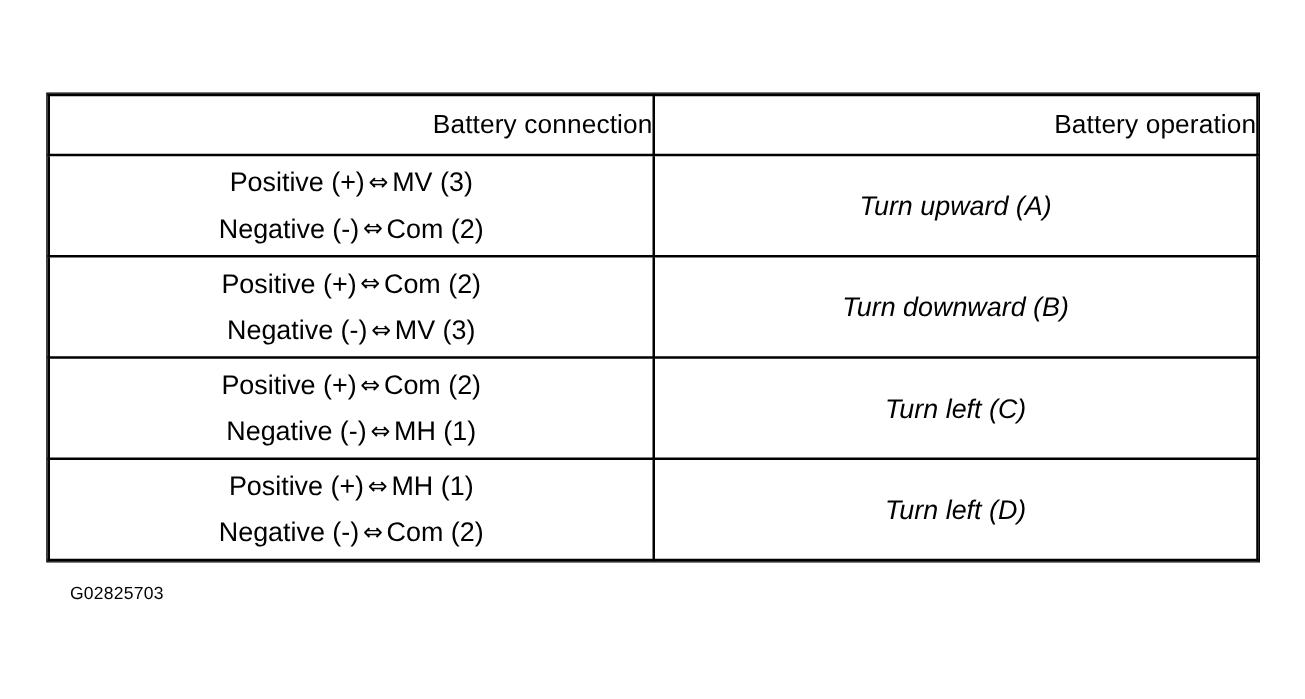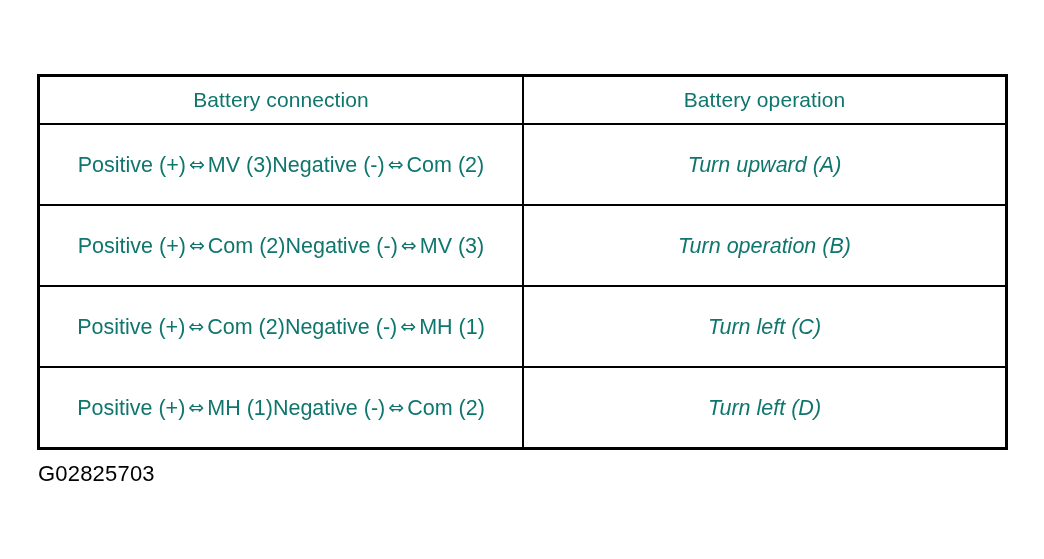--- a/index.html
+++ b/index.html
@@ -33,24 +33,24 @@
     border-collapse: collapse;
     table-layout: fixed;
     background: #ffffff;
   }
 
   #spec-table td,
   #spec-table th {
     border: 2px solid #000000;
     padding: 0;
     margin: 0;
-    text-align: center;
+    text-align: right;
     vertical-align: middle;
     font-weight: normal;
-    color: #0f766e;
+    color: #000000;
   }
 
   
   #spec-table {
     outline: 1px solid #000000;
     outline-offset: 0px;
   }
 
   .col-left  { width: 484px; }
   .col-right { width: 483px; }
@@ -62,21 +62,21 @@
     letter-spacing: 0.1px;
   }
 
   .data-row td {
     height: 79px;
     font-size: 21.5px;
   }
 
   .cell-lines {
     display: flex;
-    flex-direction: row;
+    flex-direction: column;
     justify-content: center;
     align-items: center;
     height: 79px;
     line-height: 36px;
   }
 
   .cell-single {
     display: flex;
     align-items: center;
     justify-content: center;
@@ -93,23 +93,23 @@
     font-family: "DejaVu Sans", sans-serif;
     font-size: 19px;
     padding: 0 3px;
     position: relative;
     top: -1px;
   }
 
   
   #figure-caption {
     position: absolute;
-    left: 38px;
+    left: 56px;
     top: 462px;
-    font-size: 22px;
+    font-size: 14px;
     line-height: 24px;
     letter-spacing: 0.2px;
     color: #000000;
     white-space: nowrap;
   }
 </style>
 </head>
 <body>
 
 <div id="figure-root">
@@ -140,21 +140,21 @@
       </tr>
 
       <tr class="data-row">
         <td>
           <div class="cell-lines">
             <span class="conn-line"><span>Positive (+)</span><span class="arrow-glyph">⇔</span><span>Com (2)</span></span>
             <span class="conn-line"><span>Negative (-)</span><span class="arrow-glyph">⇔</span><span>MV (3)</span></span>
           </div>
         </td>
         <td>
-          <div class="cell-single">Turn operation (B)</div>
+          <div class="cell-single">Turn downward (B)</div>
         </td>
       </tr>
 
       <tr class="data-row">
         <td>
           <div class="cell-lines">
             <span class="conn-line"><span>Positive (+)</span><span class="arrow-glyph">⇔</span><span>Com (2)</span></span>
             <span class="conn-line"><span>Negative (-)</span><span class="arrow-glyph">⇔</span><span>MH (1)</span></span>
           </div>
         </td>

